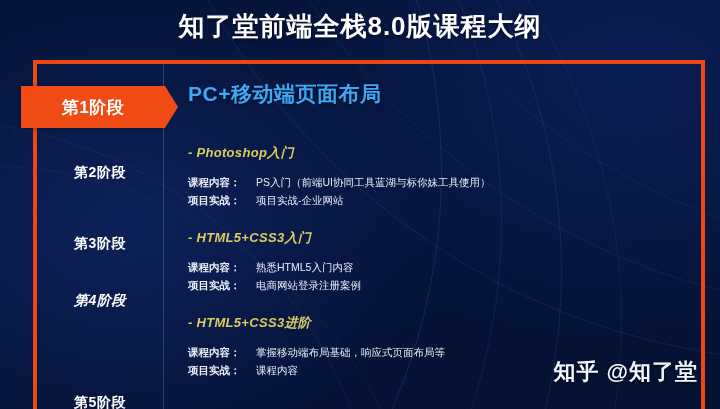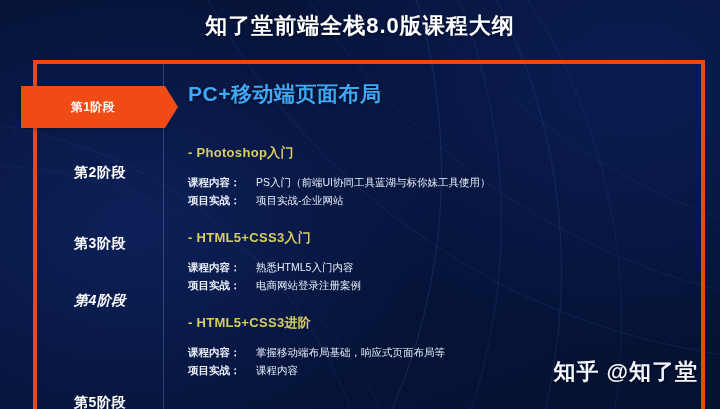--- a/index.html
+++ b/index.html
@@ -48,21 +48,21 @@
   .title-bar {
     position: absolute;
     top: 0; left: 0; right: 0;
     height: 52px;
     display: flex;
     align-items: center;
     justify-content: center;
   }
   .title-text {
     color: #ffffff;
-    font-size: 22px;
+    font-size: 26px;
     font-weight: bold;
     letter-spacing: 1px;
     text-shadow: 0 1px 3px rgba(0,0,0,0.5);
     white-space: nowrap;
   }
 
   
   .frame-top {
     position: absolute;
     left: 33px;
@@ -117,21 +117,21 @@
     font-weight: bold;
     letter-spacing: 0.5px;
     white-space: nowrap;
   }
   .stage.active {
     left: -16px;
     width: 144px;
     height: 42px;
     background: #f04a15;
     color: #ffffff;
-    font-size: 12px;
+    font-size: 17px;
     z-index: 4;
     box-shadow: 0 1px 4px rgba(0,0,0,0.35);
   }
   .stage.active::after {
     content: "";
     position: absolute;
     right: -13px;
     top: 0;
     width: 0;
     height: 0;
@@ -157,20 +157,21 @@
     white-space: nowrap;
   }
   .module { margin-bottom: 20px; }
   .module-title {
     color: #d8cd5e;
     font-size: 13px;
     font-weight: bold;
     margin-bottom: 11px;
     letter-spacing: 0.3px;
     white-space: nowrap;
+    font-style: italic;
   }
   .module-row {
     display: flex;
     align-items: flex-end;
     color: #e9eef8;
     font-size: 10.5px;
     line-height: 18px;
     white-space: nowrap;
   }
   .row-label {

